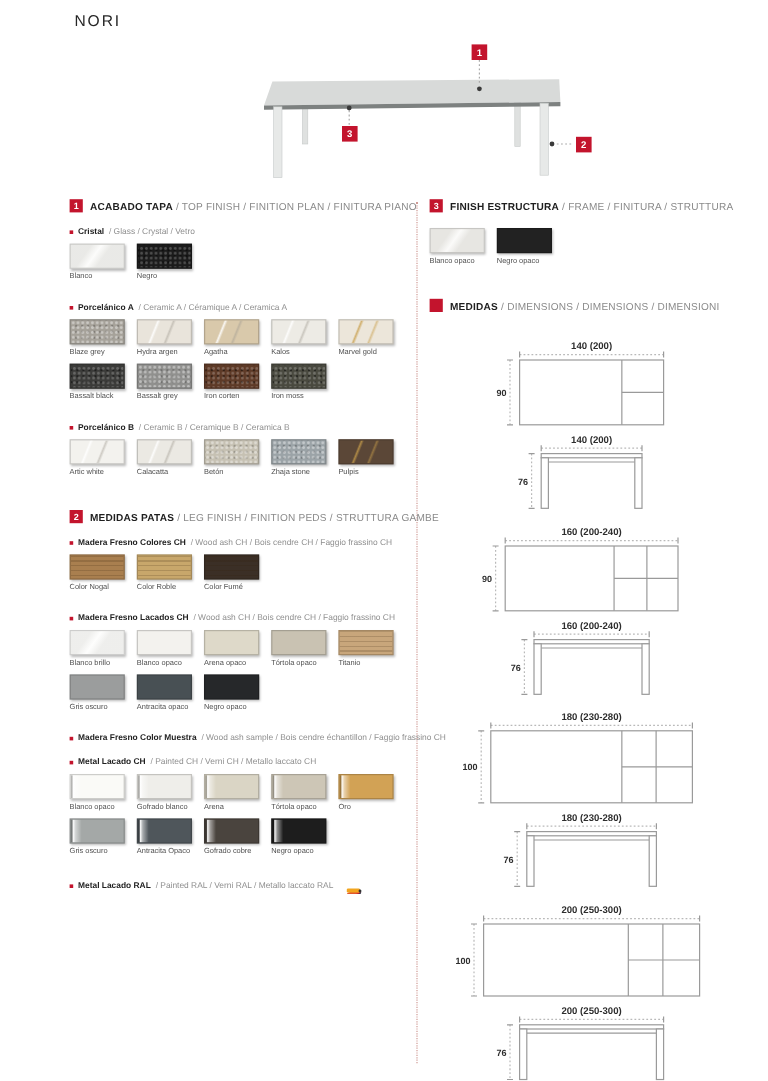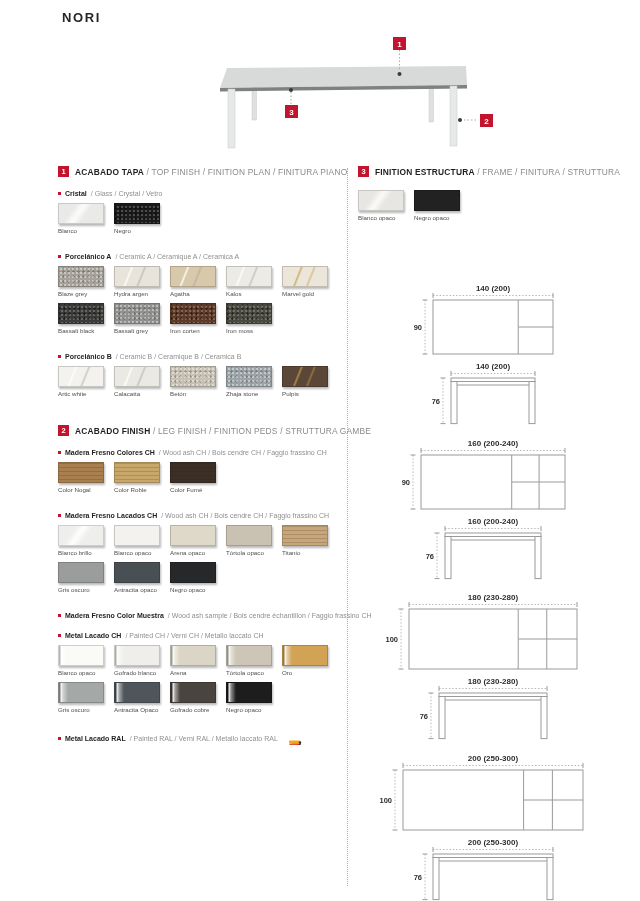--- a/index.html
+++ b/index.html
@@ -1,20 +1,20 @@
 <!DOCTYPE html>
 <html style="--accent: #c3142d; --divider: #cf9a94;"><head>
 <meta charset="utf-8">
 <style>
   *{margin:0;padding:0;box-sizing:border-box}
   html,body{background:#fff}
   body{width:640px;height:901px;font-family:"Liberation Sans",sans-serif;color:#333;position:relative}
   .page{position:relative;width:640px;height:901px;background:#fff;overflow:hidden}
 
-  .brand{position:absolute;left:62px;top:10px;font-size:13px;font-weight:bold;letter-spacing:1.6px;color:#262626}
+  .brand{position:absolute;left:62px;top:10px;font-size:13px;font-weight:normal;letter-spacing:1.6px;color:#262626}
 
   .product{position:absolute;left:0;top:30px}
   .leader{stroke:#aaa;stroke-width:1;stroke-dasharray:1.5 2;fill:none}
 
   .divider{position:absolute;left:347px;top:168px;height:718px;width:0;border-left:1px dotted var(--divider,#cf9a94)}
 
   .col-left{position:absolute;left:58px;top:166px;width:287px}
   .col-right{position:absolute;left:358px;top:166px;width:276px}
 
   .sec-head{display:flex;align-items:center;gap:6px;margin-bottom:13px}
@@ -182,21 +182,21 @@
             <div class="swatch">
               <div class="chip fx-marble-gold" style="background: rgb(91, 71, 55);"></div>
               <div class="sw-label">Pulpis</div>
             </div>
           </div>
         </div>
       </div>
     <div class="section">
         <div class="sec-head">
           <div class="sec-badge">2</div>
-          <div class="sec-title" style="display: inline;"><b>ACABADO FINISH</b><span> / LEG FINISH / FINITION PEDS / STRUTTURA GAMBE</span></div>
+          <div class="sec-title" style="display: inline;"><b>MEDIDAS PATAS</b><span> / LEG FINISH / FINITION PEDS / STRUTTURA GAMBE</span></div>
         </div>
         <div class="group">
           <div class="grp-title">
             <div class="bullet"></div>
             <b>Madera Fresno Colores CH</b>
             <span> / Wood ash CH / Bois cendre CH / Faggio frassino CH</span>
           </div>
           <div class="swrow">
             <div class="swatch">
               <div class="chip fx-wood" style="background: rgb(169, 127, 79);"></div>
@@ -320,35 +320,41 @@
             </svg>
           </div>
         </div>
       </div>
   </div>
 
   <div class="col-right">
     <div class="section">
         <div class="sec-head">
           <div class="sec-badge">3</div>
-          <div class="sec-title" style="display: inline;"><b>FINITION ESTRUCTURA</b><span> / FRAME / FINITURA / STRUTTURA</span></div>
+          <div class="sec-title" style="display: inline;"><b>FINISH ESTRUCTURA</b><span> / FRAME / FINITURA / STRUTTURA</span></div>
         </div>
         <div class="group">
           <div class="swrow">
             <div class="swatch">
               <div class="chip fx-glass" style="background: rgb(243, 242, 238);"></div>
               <div class="sw-label">Blanco opaco</div>
             </div>
             <div class="swatch">
               <div class="chip" style="background: rgb(34, 34, 34);"></div>
               <div class="sw-label">Negro opaco</div>
             </div>
           </div>
         </div>
       </div>
+    <div class="section">
+      <div class="sec-head">
+        <span class="sec-badge"></span>
+        <span class="sec-title"><b>MEDIDAS</b><span> / DIMENSIONS / DIMENSIONS / DIMENSIONI</span></span>
+      </div>
+    </div>
   </div>
 
   <div class="diagrams">
       <svg width="230" height="78" font-family="Liberation Sans, sans-serif">
         <text x="115" y="9" text-anchor="middle" font-size="8" font-weight="bold" fill="#2d2d2d">140 (200)</text>
         <line x1="55" y1="13.5" x2="175" y2="13.5" stroke="#b9b9b9" stroke-width="1" stroke-dasharray="1.5 1.8"></line>
         <line x1="55" y1="11" x2="55" y2="16" stroke="#9a9a9a" stroke-width="1"></line>
         <line x1="175" y1="11" x2="175" y2="16" stroke="#9a9a9a" stroke-width="1"></line>
         <line x1="47" y1="18" x2="47" y2="72" stroke="#b9b9b9" stroke-width="1" stroke-dasharray="1.5 1.8"></line>
         <line x1="44.5" y1="18" x2="49.5" y2="18" stroke="#9a9a9a" stroke-width="1"></line>

